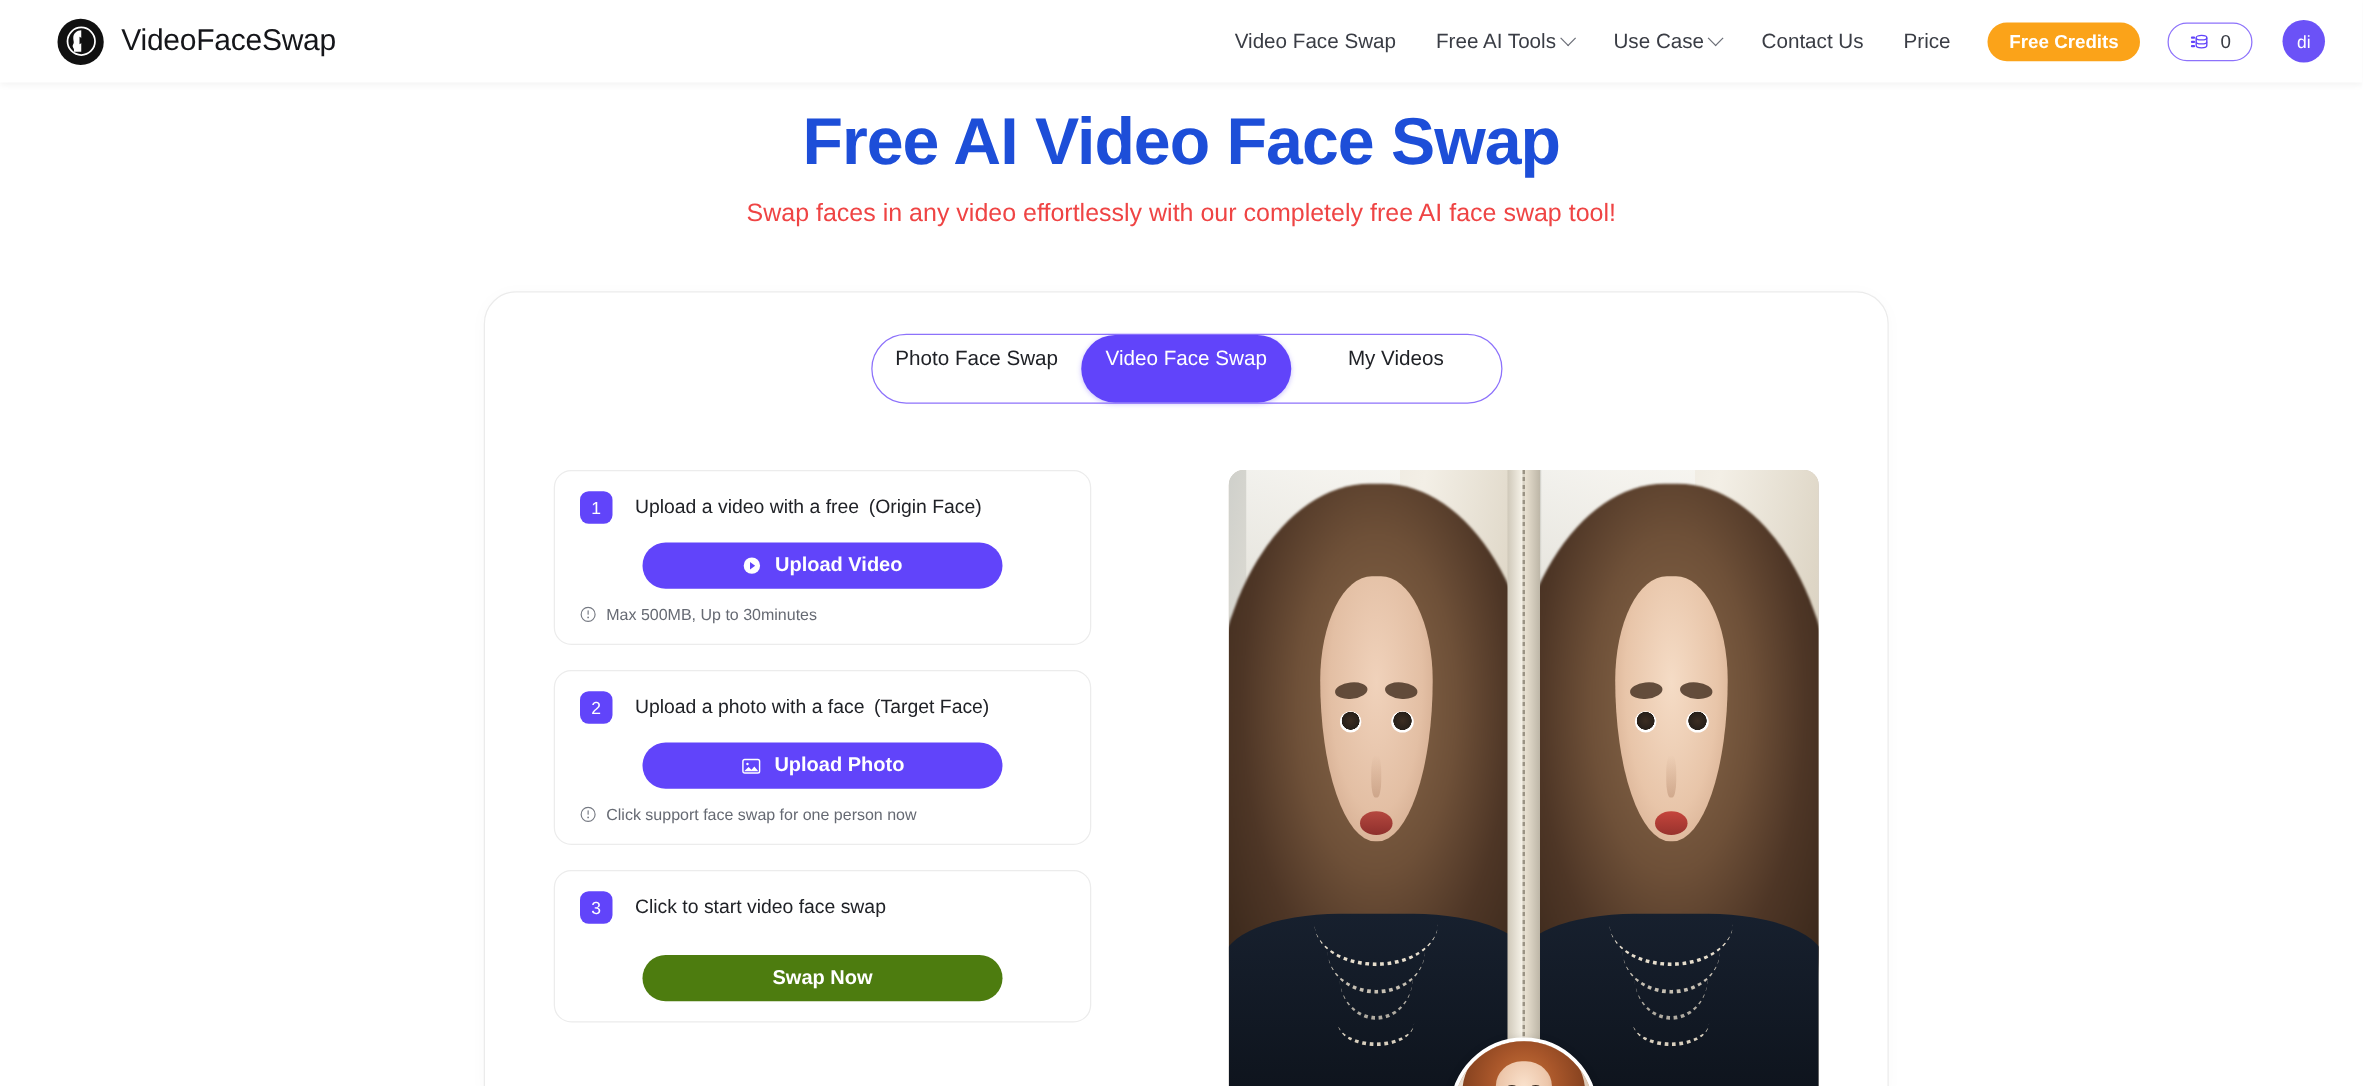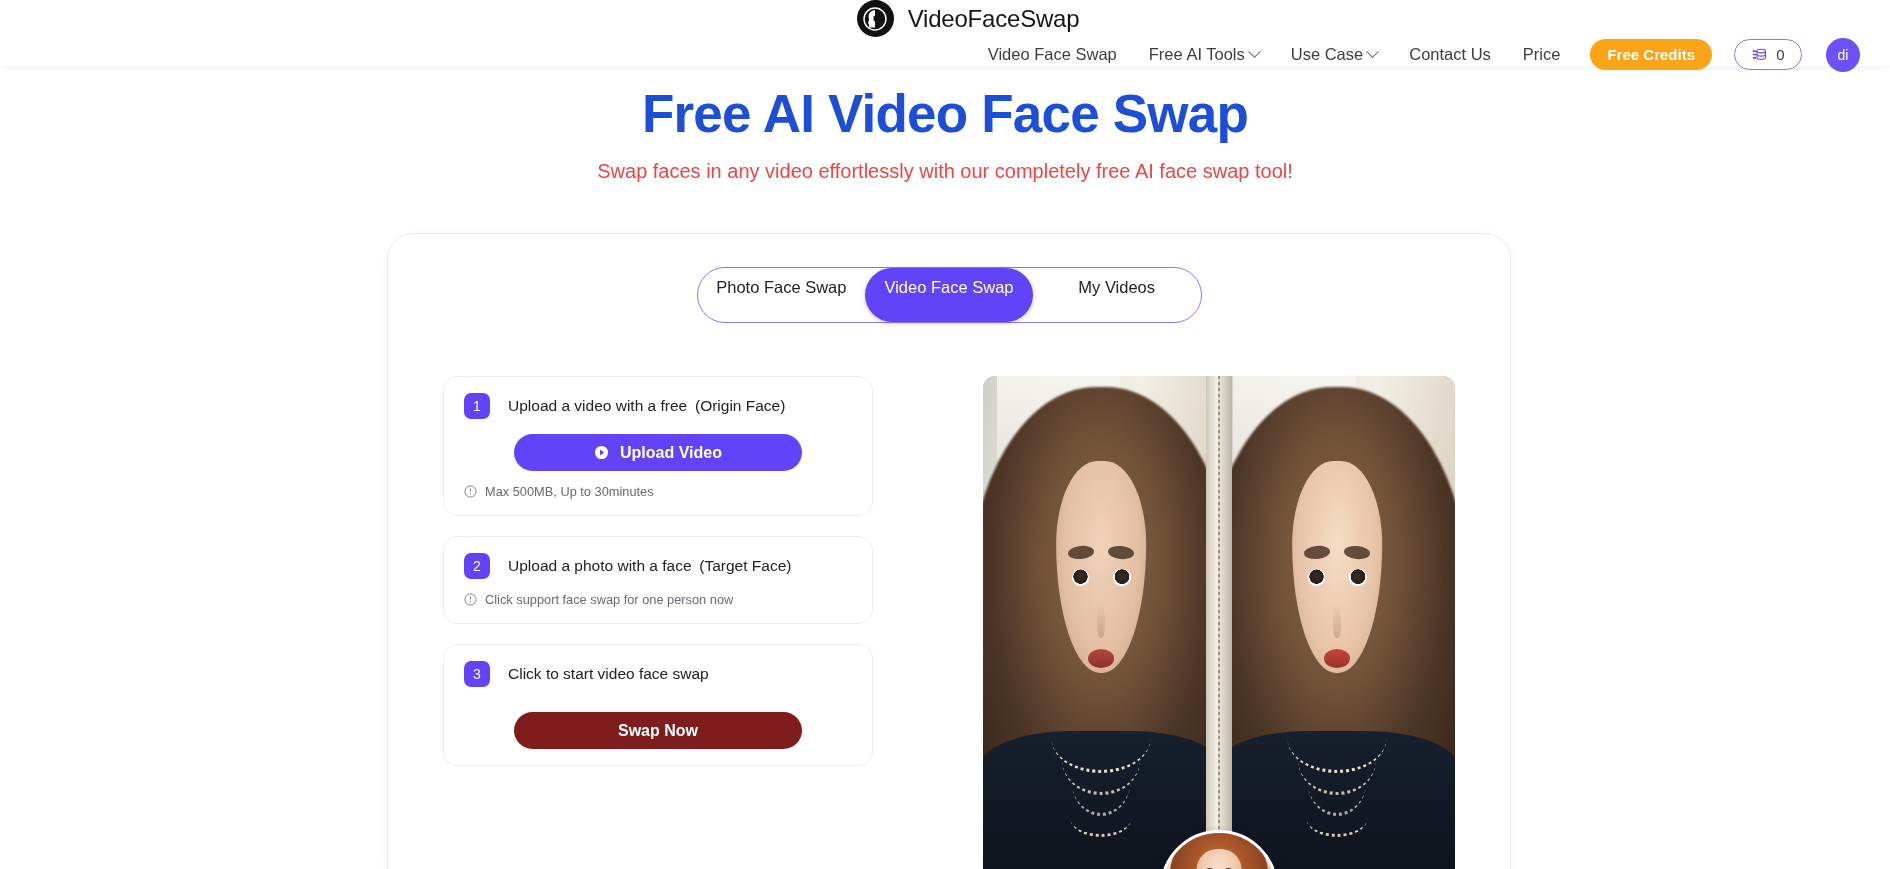--- a/index.html
+++ b/index.html
@@ -16,21 +16,20 @@
   
   .header {
     position: relative;
     height: 66px;
     width: 100%;
     background: #ffffff;
     display: flex;
     align-items: center;
     box-shadow: 0 2px 6px rgba(0,0,0,0.06);
     z-index: 20;
-    flex-direction: column;
   }
 
   .brand {
     display: flex;
     align-items: center;
     gap: 14px;
     margin-left: 46px;
     cursor: pointer;
   }
   .brand-logo {
@@ -212,21 +211,21 @@
     height: 37px;
     border-radius: 999px;
     background: #6144fa;
     color: #ffffff;
     font-size: 16px;
     font-weight: bold;
     border: none;
     cursor: pointer;
   }
   .btn-primary.disabled {
-    background: #7f1d1d;
+    background: #4d7c0f;
     cursor: not-allowed;
     margin-top: 25px;
   }
 
   .hint {
     margin-top: 13px;
     display: flex;
     align-items: center;
     gap: 8px;
     font-size: 12.8px;
@@ -495,20 +494,30 @@
           </span>
           <span>Max 500MB, Up to 30minutes</span>
         </div>
       </div>
 
       <div class="step-card">
         <div class="step-head">
           <span class="step-badge">2</span>
           <span class="step-title">Upload a photo with a face (Target Face)</span>
         </div>
+        <button class="btn-primary">
+          <span class="icon">
+            <svg width="16" height="16" viewBox="0 0 18 18" aria-hidden="true">
+              <rect x="1.5" y="3" width="15" height="12" rx="1.6" fill="none" stroke="#fff" stroke-width="1.3"></rect>
+              <circle cx="5.6" cy="7" r="1.1" fill="#fff"></circle>
+              <path d="M2.6 13.6l4-4 2.6 2.6 2.6-3 3.6 4.4z" fill="#fff"></path>
+            </svg>
+          </span>
+          <span>Upload Photo</span>
+        </button>
         <div class="hint">
           <span class="icon">
             <svg width="13" height="13" viewBox="0 0 14 14" aria-hidden="true">
               <circle cx="7" cy="7" r="6" fill="none" stroke="#767a83" stroke-width="1"></circle>
               <rect x="6.5" y="3.4" width="1" height="4" rx="0.5" fill="#767a83"></rect>
               <circle cx="7" cy="9.6" r="0.75" fill="#767a83"></circle>
             </svg>
           </span>
           <span>Click support face swap for one person now</span>
         </div>

